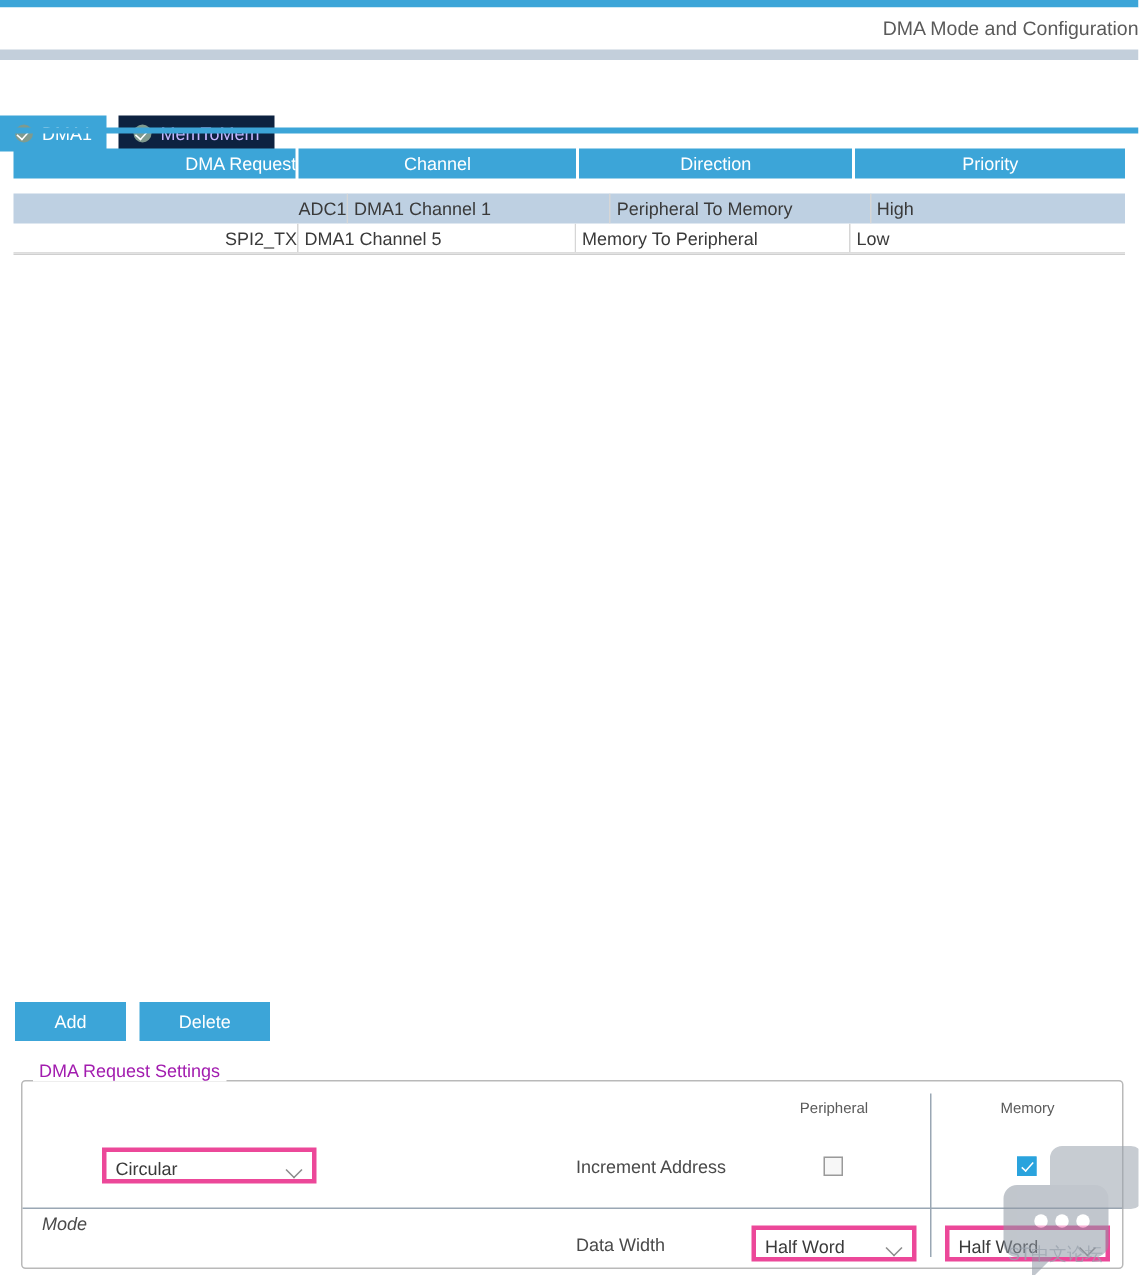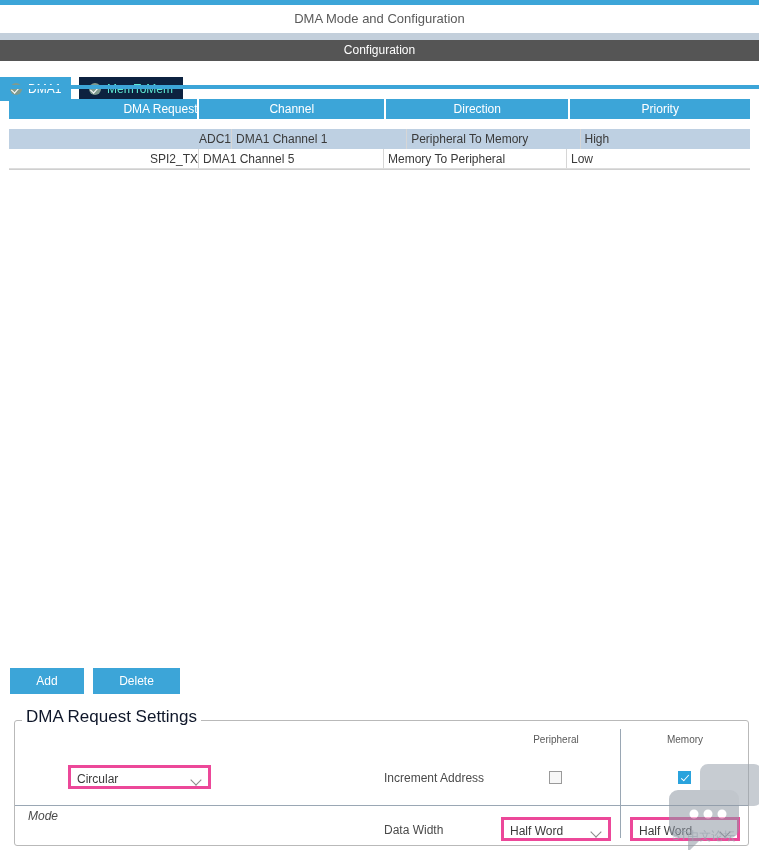--- a/index.html
+++ b/index.html
@@ -26,21 +26,21 @@
     width: 759px; height: 5px;
     background: #3ca5d8;
   }
 
   
   .window-title {
     position: absolute;
     left: 0; top: 5px;
     width: 759px; height: 28px;
     line-height: 28px;
-    text-align: center;
+    text-align: right;
     font-size: 13px;
     color: #5a5a5a;
     background: #ffffff;
   }
 
   
   .title-sep {
     position: absolute;
     left: 0; top: 33px;
     width: 759px; height: 7px;
@@ -79,21 +79,21 @@
     white-space: nowrap;
   }
   .tab-dma1 {
     left: 0;
     background: #3ca5d8;
     color: #ffffff;
   }
   .tab-memtomem {
     left: 79px;
     background: #0d2240;
-    color: #5eead4;
+    color: #c4b5fd;
   }
   .check-circle {
     width: 12px; height: 12px;
     border-radius: 50%;
     background: #7f9a8e;
     position: relative;
     flex: 0 0 auto;
   }
   .check-circle::after {
     content: "";
@@ -191,22 +191,22 @@
     width: 735px; height: 126px;
     border: 1px solid #b9b9b9;
     border-radius: 3px;
     background: #ffffff;
   }
   .group-legend {
     position: absolute;
     left: 22px; top: 707px;
     background: #ffffff;
     padding: 0 4px;
-    font-size: 17px;
-    color: #0f172a;
+    font-size: 12px;
+    color: #a21caf;
     white-space: nowrap;
   }
 
   
   .col-head {
     position: absolute;
     font-size: 10px;
     color: #5a5a5a;
     text-align: center;
     white-space: nowrap;
@@ -311,21 +311,20 @@
 <body>
 
 <div id="app">
 
   <div class="top-strip"></div>
 
   <div class="window-title">DMA Mode and Configuration</div>
 
   <div class="title-sep"></div>
 
-  <div class="config-bar">Configuration</div>
 
   <div class="tab-strip">
     <div class="tab tab-dma1">
       <span class="check-circle"></span>
       <span>DMA1</span>
     </div>
     <div class="tab tab-memtomem">
       <span class="check-circle"></span>
       <span>MemToMem</span>
     </div>

